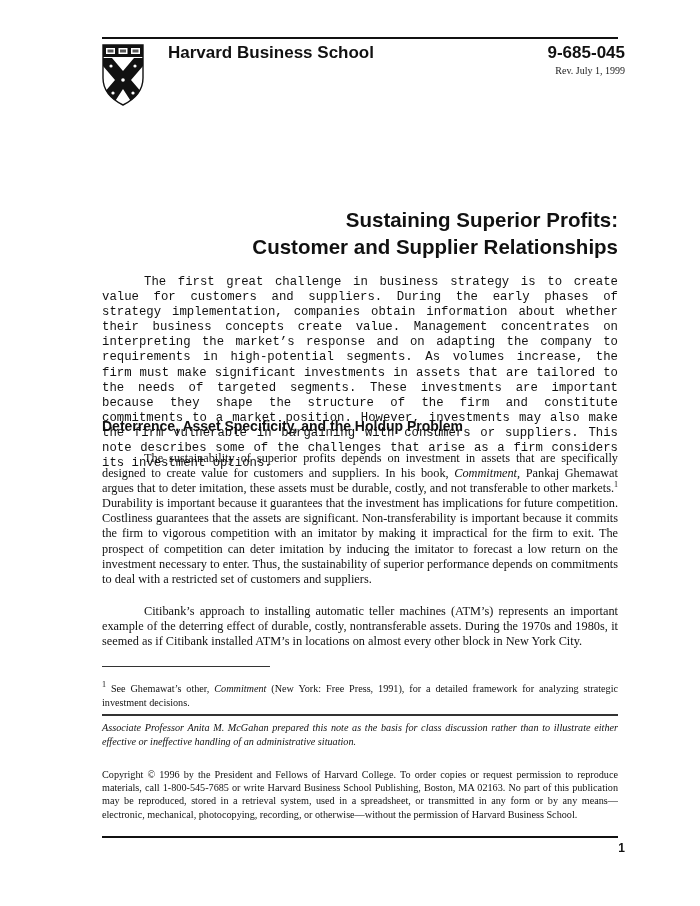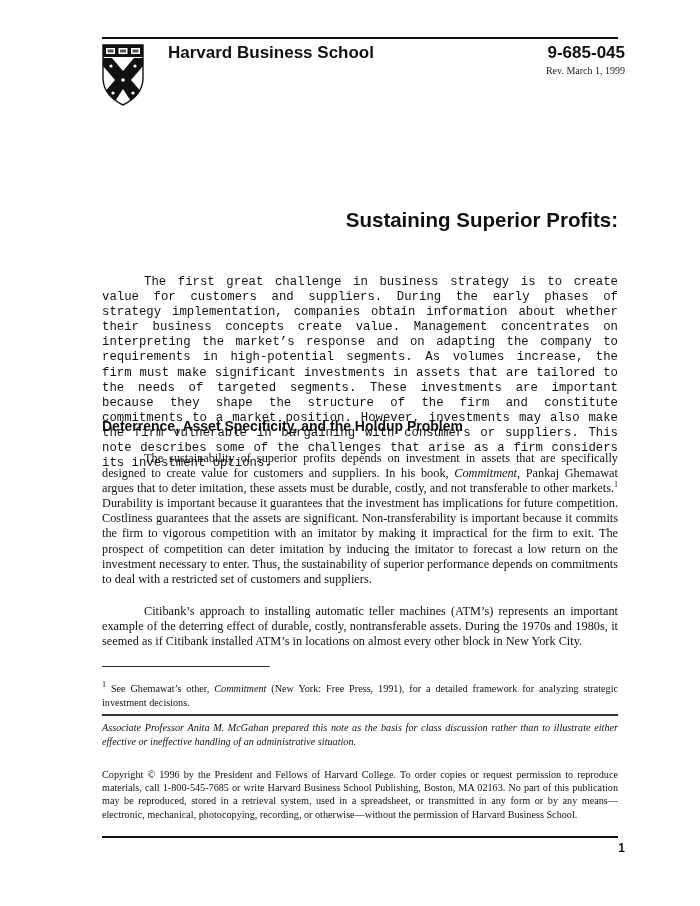--- a/index.html
+++ b/index.html
@@ -59,24 +59,25 @@
         <circle cx="33" cy="22" r="1.6" fill="#fff"></circle>
         <circle cx="21" cy="36" r="1.8" fill="#fff"></circle>
         <circle cx="11" cy="49" r="1.6" fill="#fff"></circle>
         <circle cx="31" cy="49" r="1.6" fill="#fff"></circle>
       </g>
     </svg>
   </div>
 
   <div class="hbs-name">Harvard Business School</div>
   <div class="case-no">9-685-045</div>
-  <div class="rev">Rev. March 1, 1999</div>
+  <div class="rev">Rev. July 1, 1999</div>
 
   <div class="title">
     <div>Sustaining Superior Profits:</div>
+    <div>Customer and Supplier Relationships</div>
   </div>
 
   <div class="body-text p1">
     <p>The first great challenge in business strategy is to create value for customers and suppliers. During the early phases of strategy implementation, companies obtain information about whether their business concepts create value.  Management concentrates on interpreting the market’s response and on adapting the company to requirements in high-potential segments.  As volumes increase, the firm must make significant investments in assets that are tailored to the needs of targeted segments. These investments are important because they shape the structure of the firm and constitute commitments to a market position. However, investments may also make the firm vulnerable in bargaining with consumers or suppliers.  This note describes some of the challenges that arise as a firm considers its investment options.</p>
   </div>
 
   <div class="section-heading">Deterrence, Asset Specificity, and the Holdup Problem</div>
 
   <div class="body-text p2">
     <p><span>The sustainability of superior profits depends on investment in assets that are specifically designed to create value for customers and suppliers.  In his book, </span><i>Commitment</i><span>, Pankaj Ghemawat argues that to deter imitation, these assets must be durable, costly, and not transferable to other markets.</span><sup>1</sup><span>  Durability is important because it guarantees that the investment has implications for future competition.  Costliness guarantees that the assets are significant. Non-transferability is important because it commits the firm to vigorous competition with an imitator by making it impractical for the firm to exit. The prospect of competition can deter imitation by inducing the imitator to forecast a low return on the investment necessary to enter.  Thus, the sustainability of superior performance depends on commitments to deal with a restricted set of customers and suppliers.</span></p>

